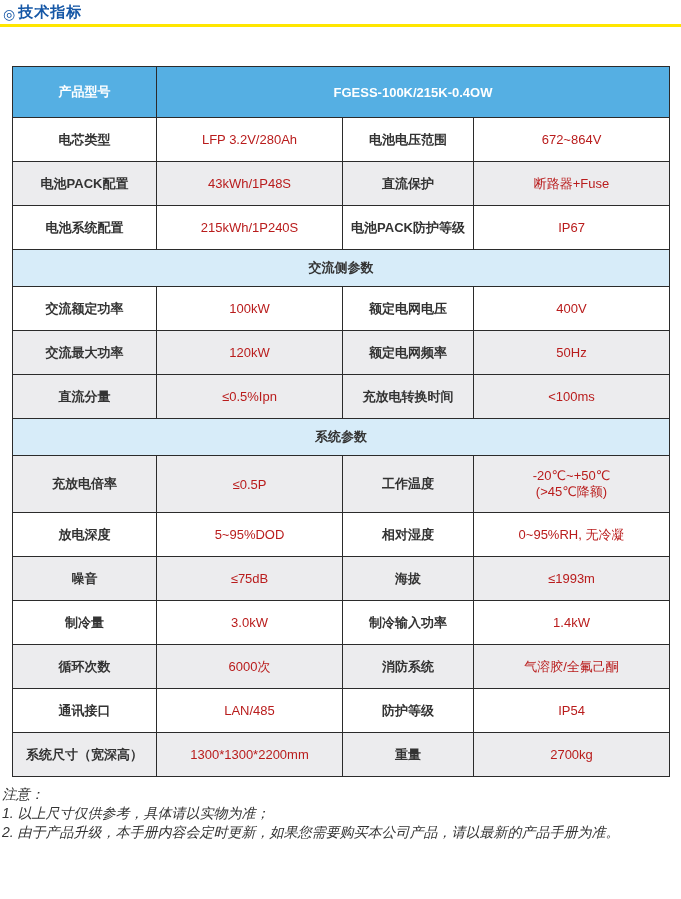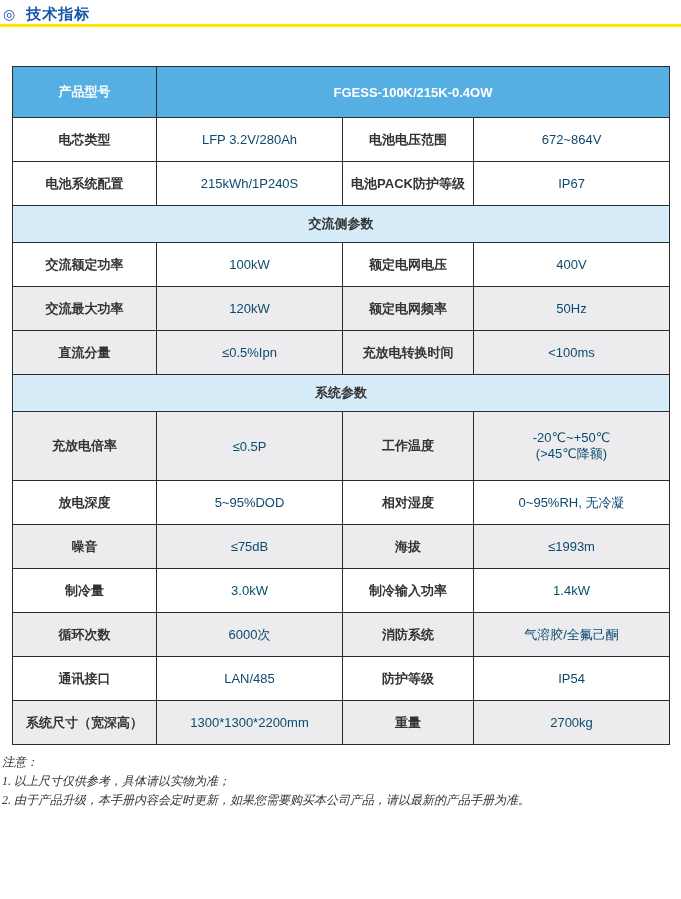--- a/index.html
+++ b/index.html
@@ -19,22 +19,22 @@
     color:#333;
   }
   .page-header{
     display:flex;align-items:center;gap:3px;
     padding:6px 0 0 3px;height:21px;
   }
   .title-icon{
     color:var(--title-blue);font-size:14px;font-weight:bold;line-height:1;
   }
   .page-title{
-    margin:8px;font-size:15px;font-weight:bold;color:var(--title-blue);
-    letter-spacing:1px;line-height:1;
+    margin:0;font-size:15px;font-weight:bold;color:var(--title-blue);
+    letter-spacing:1px;line-height:1;font-family:Liberation Mono, monospace;
   }
   .yellow-rule{
     margin-top:3px;height:3px;width:100%;background:var(--underline-yellow);
   }
   table.spec-table{
     border-collapse:collapse;table-layout:fixed;
     width:657px;margin:39px 12px 0 12px;
   }
   .spec-table th,.spec-table td{
     border:1px solid var(--border);
@@ -46,27 +46,27 @@
     background:var(--header-blue);color:var(--header-text);
     font-weight:bold;font-size:13.5px;
   }
   tr.section-row{height:37px;}
   td.section-cell{
     background:var(--section-bg);font-weight:bold;color:#333;
   }
   tr.spec-row{height:44px;}
   tr.spec-row.alt td{background:var(--row-alt-bg);}
   td.label-cell{font-weight:bold;color:#333;}
-  td.value-cell{color:#0c4a6e;font-weight:normal;white-space:pre-line;margin-left:34px;}
-  tr.spec-row.twoline{height:69px;}
+  td.value-cell{color:#b91c1c;font-weight:normal;white-space:pre-line;margin-left:34px;}
+  tr.spec-row.twoline{height:57px;}
   .notes{
     margin:8px 2px 0 2px;
-    font-family:Liberation Serif, serif;
+    font-family:Liberation Sans, sans-serif;
     font-style:italic;
-    font-size:12px;color:#333;line-height:19px;
+    font-size:14px;color:#333;line-height:19px;
   }
   .note-line{white-space:nowrap;}
 </style>
 </head>
 <body>
 
 <div class="page-header">
   <span class="title-icon">◎</span>
   <h1 class="page-title">技术指标</h1>
 </div>
@@ -84,20 +84,26 @@
       <th class="model-label">产品型号</th>
       <th class="model-value" colspan="3">FGESS-100K/215K-0.4OW</th>
     </tr>
   </thead>
   <tbody id="spec-body">
       <tr class="spec-row">
         <td class="label-cell">电芯类型</td>
         <td class="value-cell">LFP 3.2V/280Ah</td>
         <td class="label-cell">电池电压范围</td>
         <td class="value-cell">672~864V</td>
+      </tr>
+      <tr class="spec-row alt">
+        <td class="label-cell">电池PACK配置</td>
+        <td class="value-cell">43kWh/1P48S</td>
+        <td class="label-cell">直流保护</td>
+        <td class="value-cell">断路器+Fuse</td>
       </tr>
       <tr class="spec-row">
         <td class="label-cell">电池系统配置</td>
         <td class="value-cell">215kWh/1P240S</td>
         <td class="label-cell">电池PACK防护等级</td>
         <td class="value-cell">IP67</td>
       </tr>
       <tr class="section-row">
         <td colspan="4" class="section-cell">交流侧参数</td>
       </tr>

